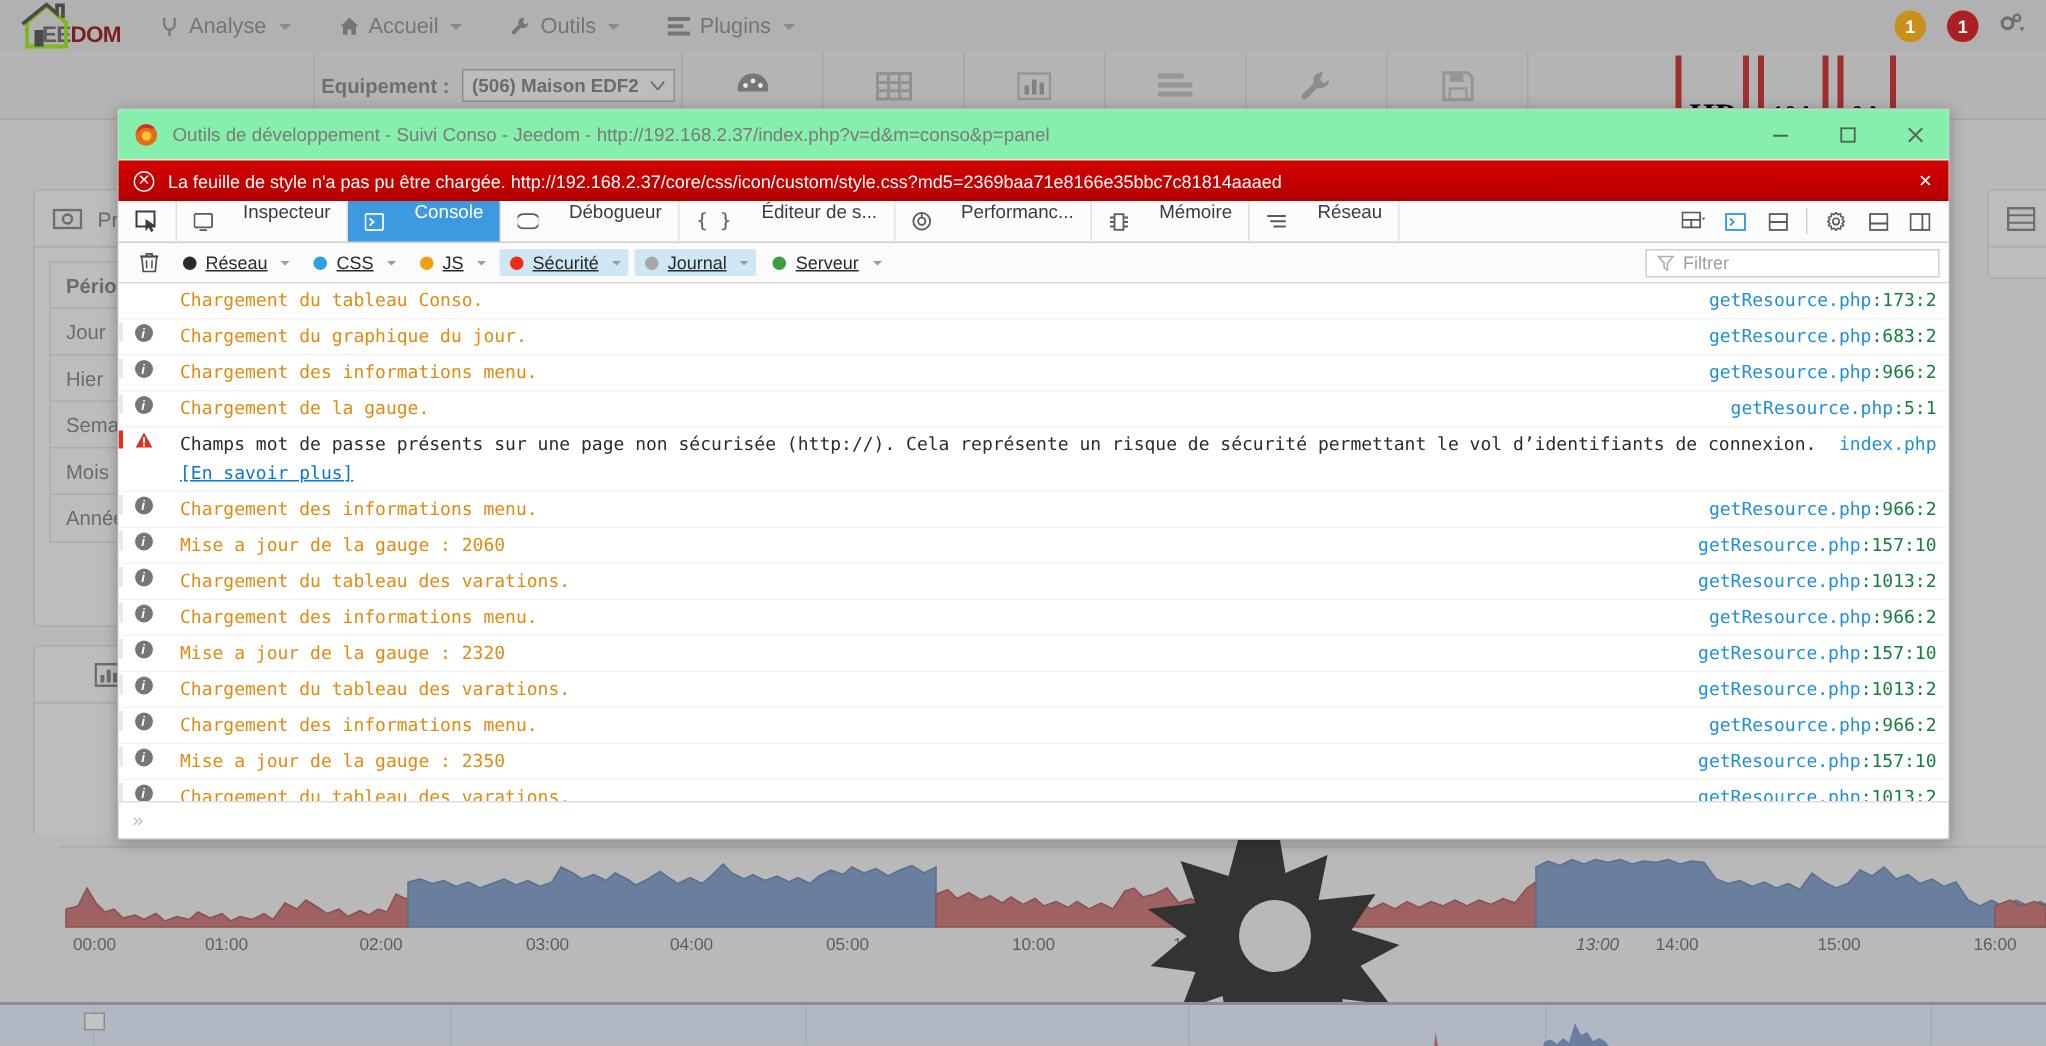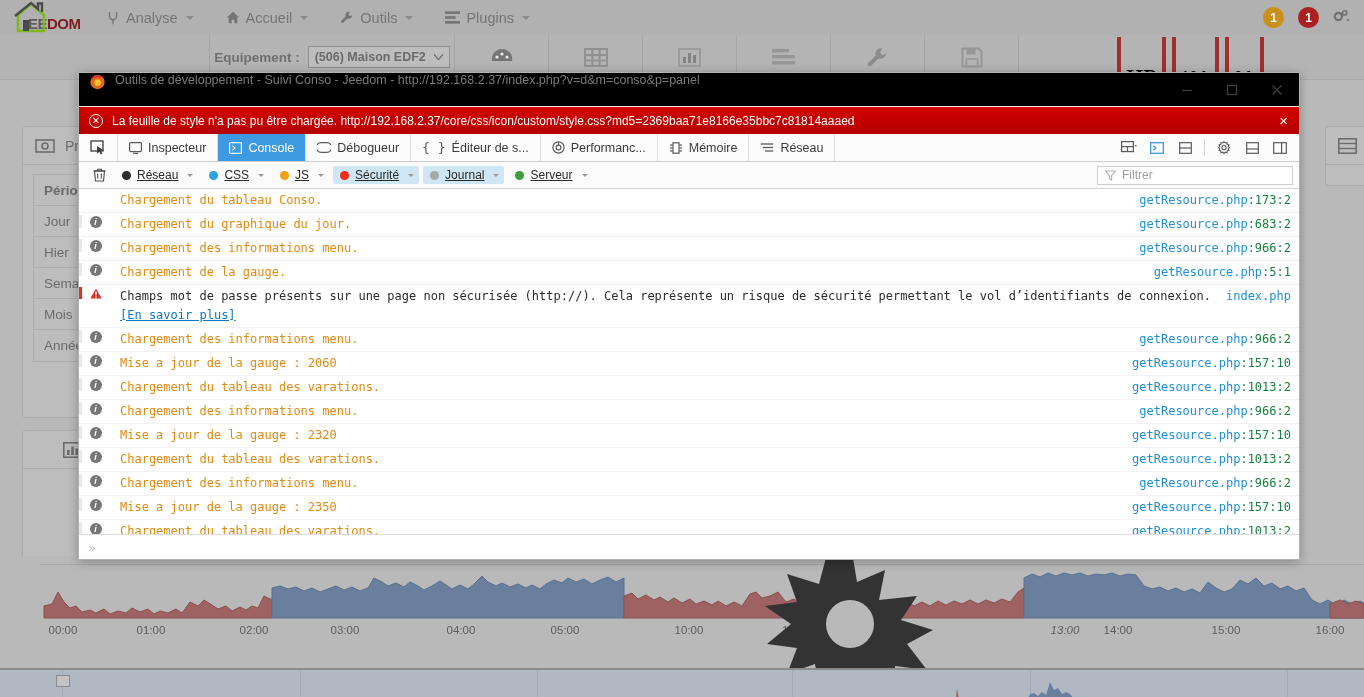--- a/index.html
+++ b/index.html
@@ -159,22 +159,22 @@
   
   #devwin {
     position: absolute; left: 78px; top: 72px;
     width: 1222px; height: 488px;
     background: #fff;
     border: 1px solid #b2b2b2;
     box-shadow: 0 2px 10px rgba(0,0,0,0.28);
     display: flex; flex-direction: column;
   }
   .win-title {
-    height: 34px; background: #000000;
-    display: flex; align-items: flex-start;
+    height: 34px; background: #86efac;
+    display: flex; align-items: center;
     border-bottom: 1px solid #e4e4e4;
   }
   .ffx-icon { width: 17px; height: 17px; margin: 0 9px 0 10px; flex: none; }
   .win-title-text {
     color: #7a7a7a; font-size: 12.5px; white-space: nowrap;
     overflow: hidden;
   }
   .win-btns { margin-left: auto; display: flex; height: 100%; }
   .win-btn {
     width: 45px; height: 100%;
@@ -203,21 +203,21 @@
   .dt-tabbar {
     height: 28px; background: #fcfcfc;
     border-bottom: 1px solid #cdcdcd;
     display: flex; align-items: stretch;
   }
   .dt-pick {
     width: 39px; display: flex; align-items: center; justify-content: center;
     border-right: 1px solid #dedede;
   }
   .dt-tab {
-    display: flex; align-items: center; gap: 6px;
+    display: flex; gap: 20px;
     padding: 0 11px; font-size: 12.5px; color: #3b3b3b;
     border-right: 1px solid #dedede;
   }
   .dt-tab.active { background: #3e9ae0; color: #fff; }
   .dt-tab .ti { display: flex; align-items: center; }
   .dt-right-tools {
     margin-left: auto; display: flex; align-items: center; gap: 2px;
     padding-right: 6px;
   }
   .dtt { width: 26px; height: 26px; display: flex; align-items: center; justify-content: center; }
@@ -497,21 +497,21 @@
 
       <path d="M1024 62 L1024 22 L1032 18 L1040 21 L1048 17 L1056 20 L1064 17 L1072 19 L1080 17 L1088 20 L1096 18 L1104 19 L1112 17 L1120 20 L1128 18 L1136 19 L1144 30 L1152 33 L1160 31 L1168 35 L1176 32 L1184 36 L1192 33 L1200 37 L1208 26 L1216 32 L1224 36 L1232 33 L1240 24 L1248 28 L1256 22 L1264 30 L1272 27 L1280 33 L1288 30 L1296 35 L1304 32 L1312 44 L1320 48 L1328 44 L1336 49 L1344 44 L1352 48 L1360 45 L1364 47 L1364 62 Z" fill="#6a7f9e" stroke="#58708f" stroke-width="1"></path>
 
       <path d="M1330 62 L1330 48 L1340 44 L1348 48 L1356 45 L1364 48 L1364 62 Z" fill="#9e6262" stroke="#8d5050" stroke-width="1"></path>
     </svg>
 
     <div class="chart-axis">
         <span class="tick-label" style="left: 63px;">00:00</span>
         <span class="tick-label" style="left: 151px;">01:00</span>
         <span class="tick-label" style="left: 254px;">02:00</span>
-        <span class="tick-label" style="left: 345px;">03:00</span>
+        <span class="tick-label" style="left: 365px;">03:00</span>
         <span class="tick-label" style="left: 461px;">04:00</span>
         <span class="tick-label" style="left: 565px;">05:00</span>
         <span class="tick-label" style="left: 689px;">10:00</span>
         <span class="tick-label" style="left: 796px;">11:00</span>
         <span class="tick-label" style="left: 903px;">12:00</span>
         <span class="tick-label" style="left: 1065px; font-style: italic;">13:00</span>
         <span class="tick-label" style="left: 1118px;">14:00</span>
         <span class="tick-label" style="left: 1226px;">15:00</span>
         <span class="tick-label" style="left: 1330px;">16:00</span>
       </div>

